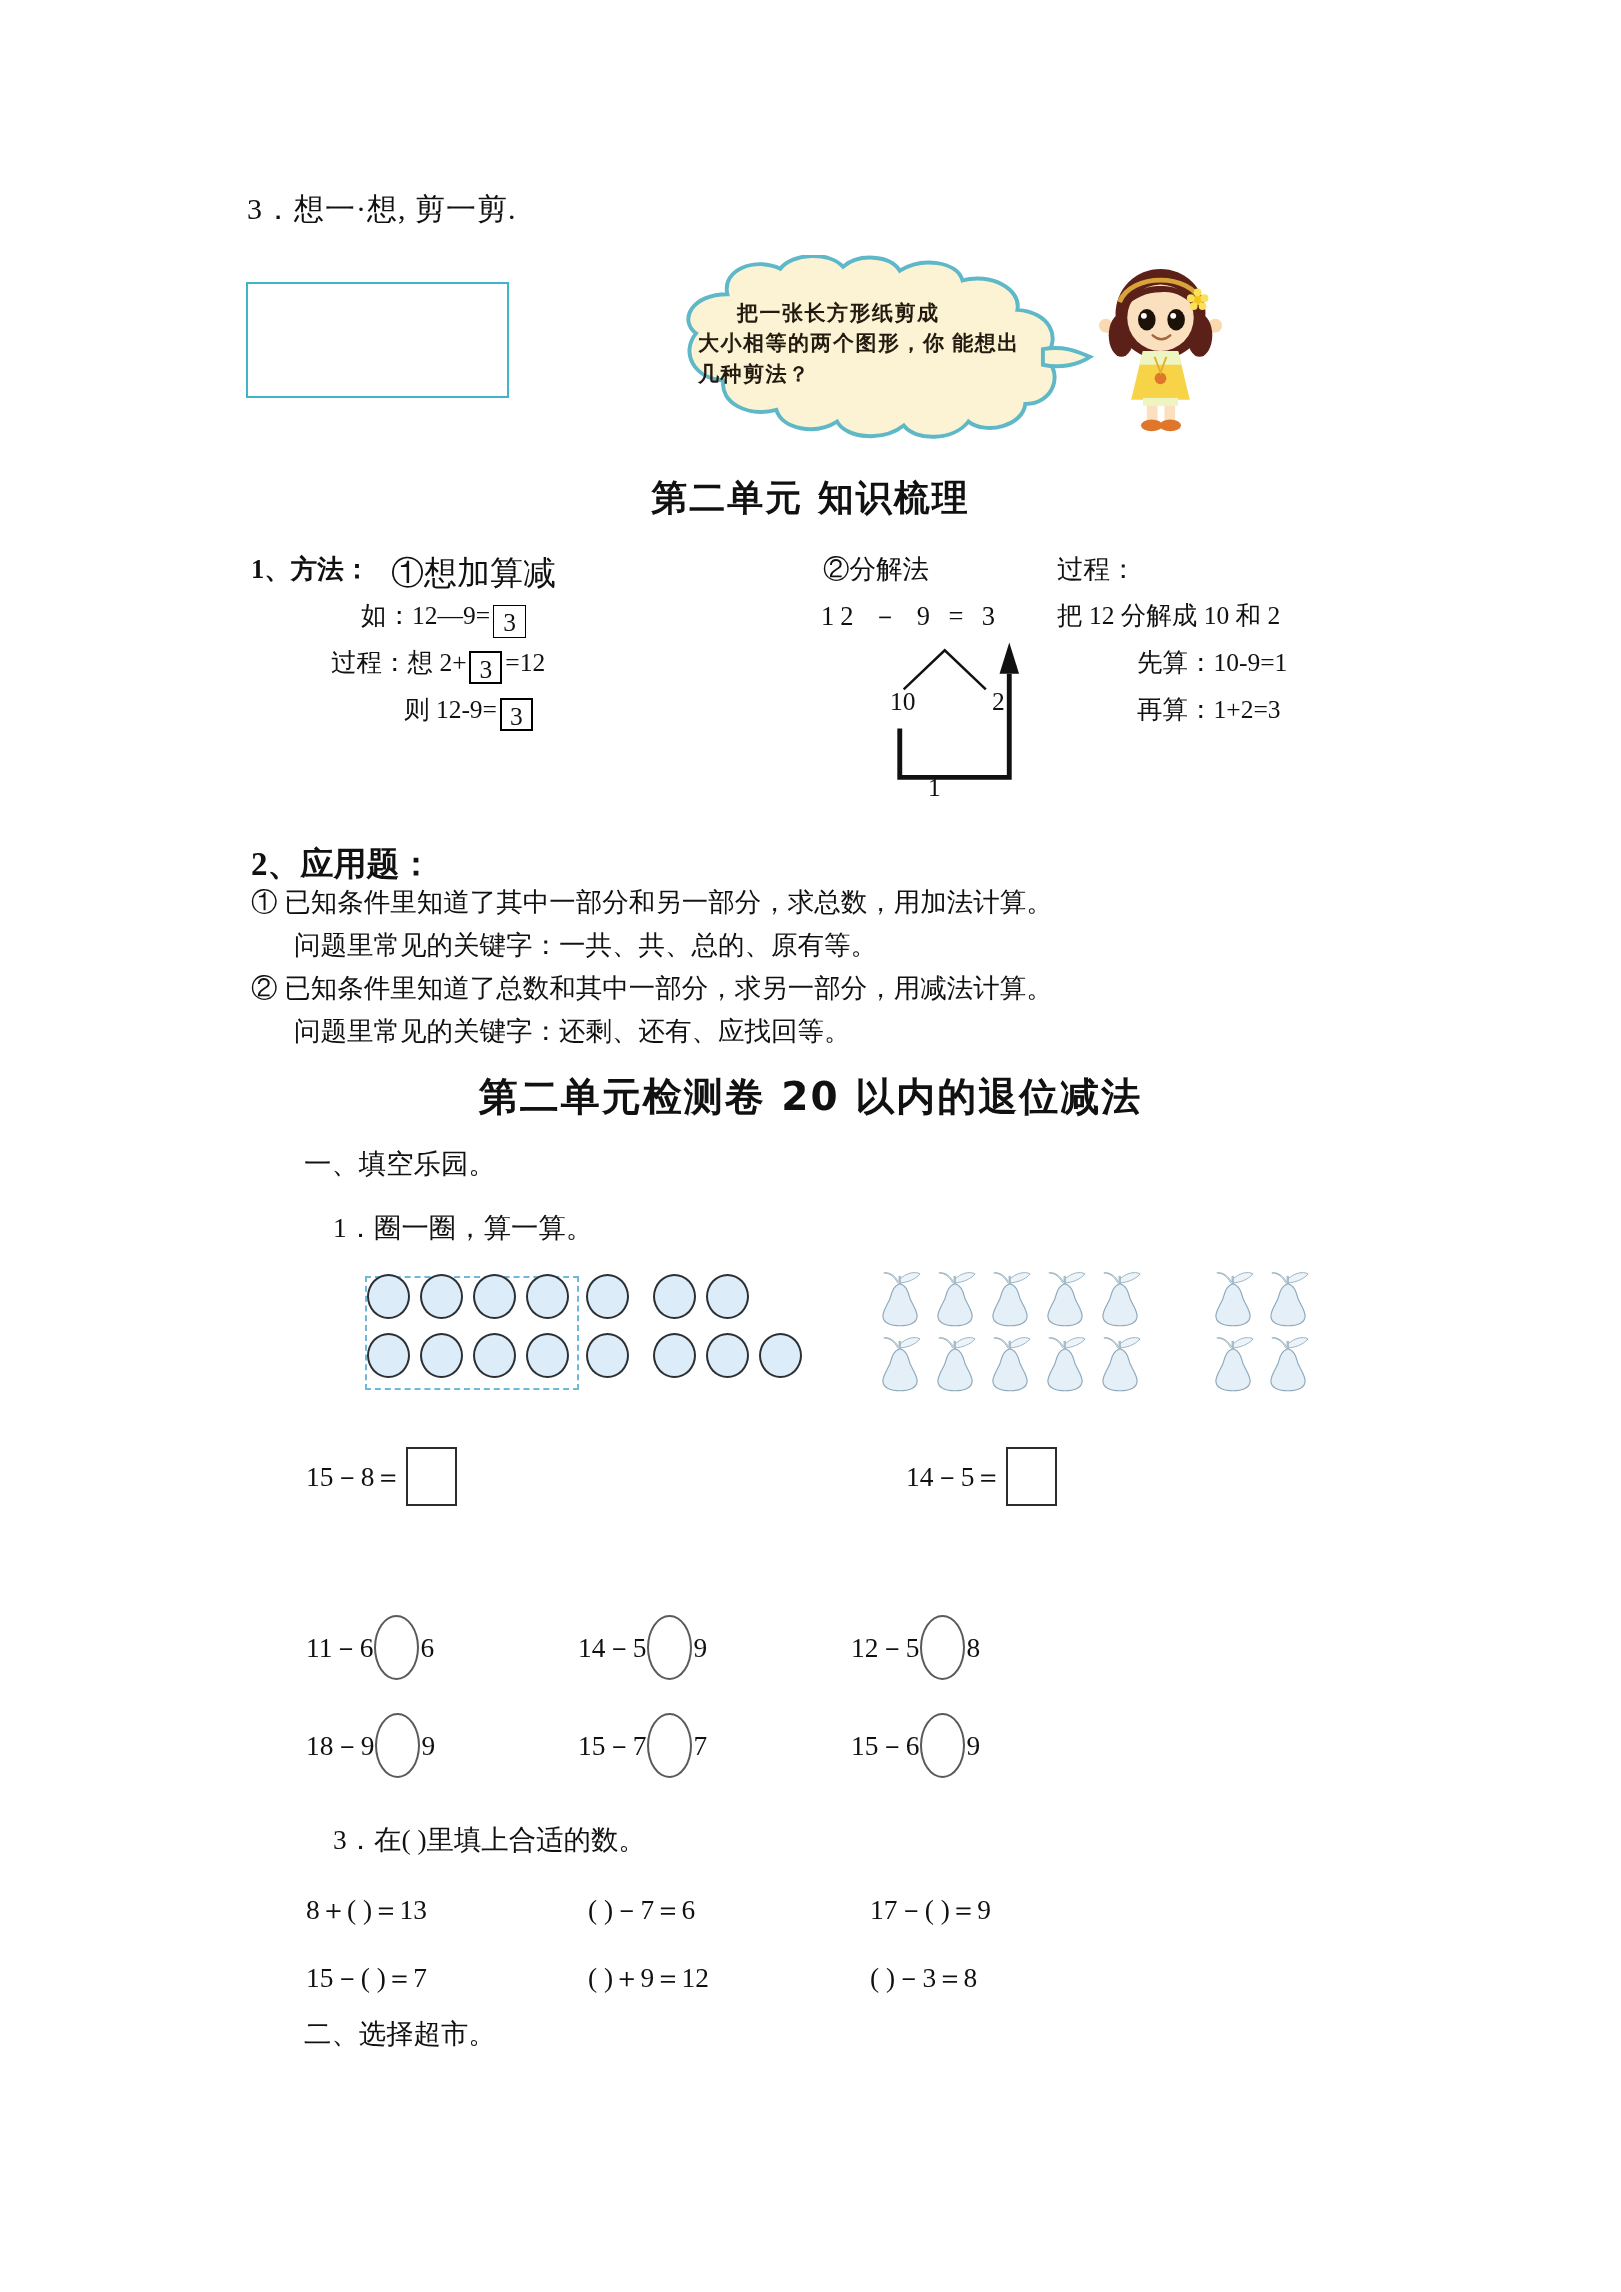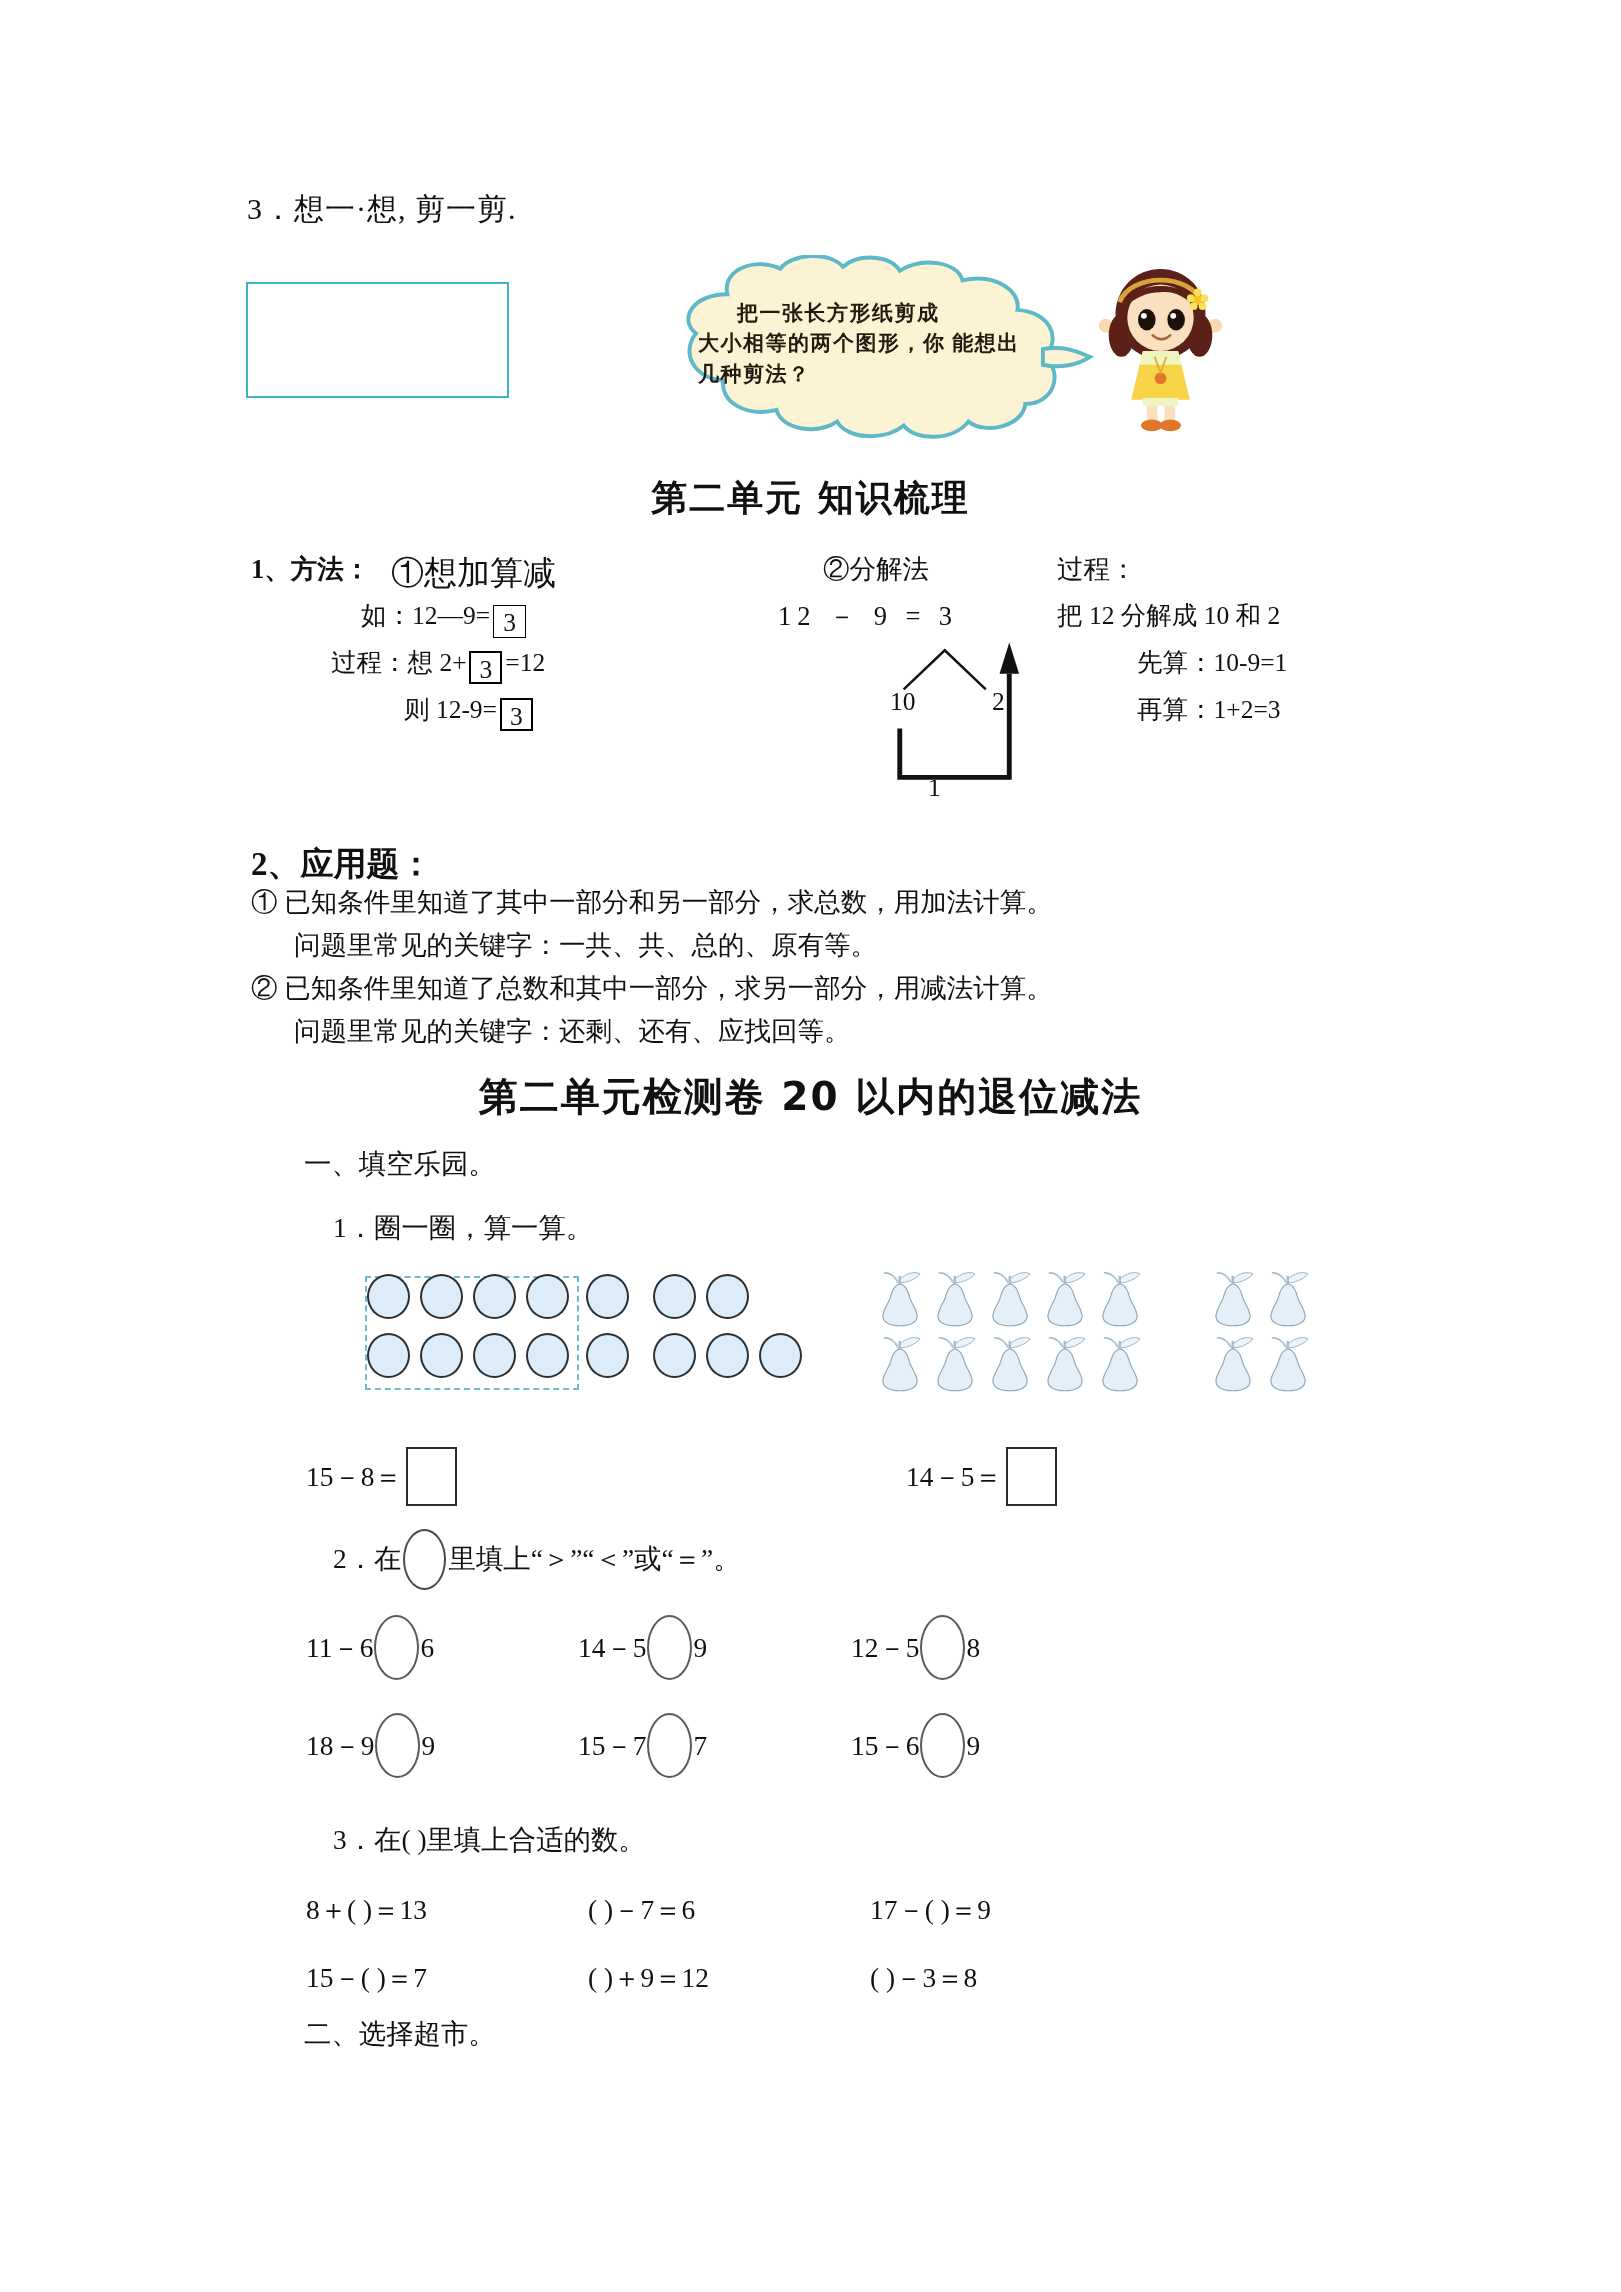--- a/index.html
+++ b/index.html
@@ -97,21 +97,21 @@
     line-height: 33px;
     height: 33px;
     vertical-align: -6.9px;
     margin: 0 2.9px;
     box-sizing: border-box;
   }
   .ansbox.thin { border-width: 1px; }
 
   
   #d-opt2  { left: 823px;  top: 555px; font-size: 26.5px; }
-  #d-eq    { left: 778px;  top: 602px; font-size: 26.5px; letter-spacing: 5.9px; }
+  #d-eq    { left: 821px;  top: 602px; font-size: 26.5px; letter-spacing: 5.9px; }
   #d-ten   { left: 890px;  top: 688px; font-size: 25.5px; }
   #d-two   { left: 992px; top: 688px; font-size: 25.5px; }
   #d-one   { left: 928px;  top: 774px; font-size: 25.5px; }
   #d-tree  { position:absolute; left: 843px; top: 617px; width: 225px; height: 176px; }
 
   #p-label { left: 1057px; top: 555px; font-size: 26.5px; }
   #p-l1    { left: 1057px; top: 602px; font-size: 25.5px; }
   #p-l2    { left: 1137px; top: 649px; font-size: 25.5px; }
   #p-l3    { left: 1137px; top: 696px; font-size: 25.5px; }
 
@@ -444,23 +444,20 @@
         </svg></div>
     </div>
 
   <div class="t serif" id="eq1-left">
     <span>15－8＝</span><span class="bigbox"></span>
   </div>
   <div class="t serif" id="eq1-right">
     <span>14－5＝</span><span class="bigbox"></span>
   </div>
 
-  <div class="t serif" id="q2-title">
-    <span>2．在</span><span class="inline-oval"></span><span>里填上“＞”“＜”或“＝”。</span>
-  </div>
 
   <div id="cmp-container">
       <div class="cmp serif" style="left: 306px; top: 1615px;"><span>11－6</span><span class="oval"></span><span>6</span></div>
       <div class="cmp serif" style="left: 578px; top: 1615px;"><span>14－5</span><span class="oval"></span><span>9</span></div>
       <div class="cmp serif" style="left: 851px; top: 1615px;"><span>12－5</span><span class="oval"></span><span>8</span></div>
       <div class="cmp serif" style="left: 306px; top: 1713px;"><span>18－9</span><span class="oval"></span><span>9</span></div>
       <div class="cmp serif" style="left: 578px; top: 1713px;"><span>15－7</span><span class="oval"></span><span>7</span></div>
       <div class="cmp serif" style="left: 851px; top: 1713px;"><span>15－6</span><span class="oval"></span><span>9</span></div>
     </div>
 

